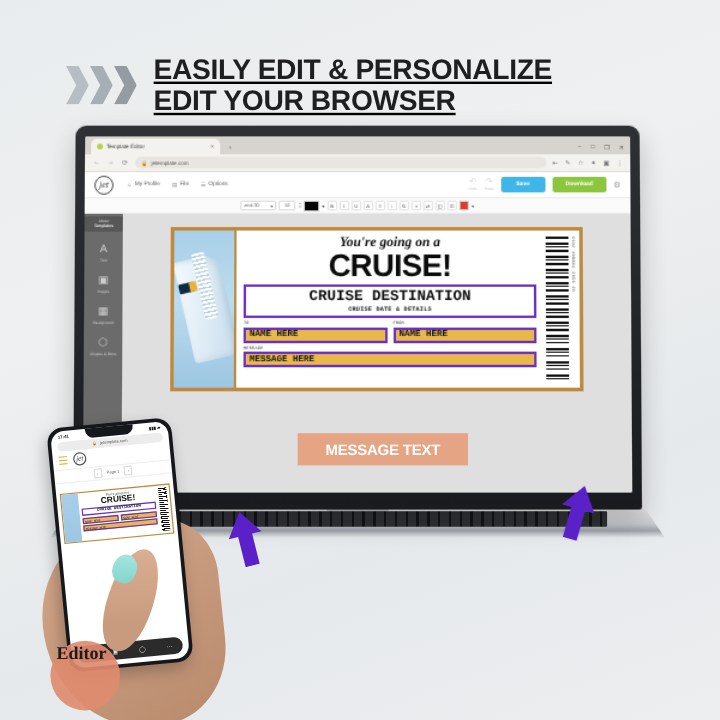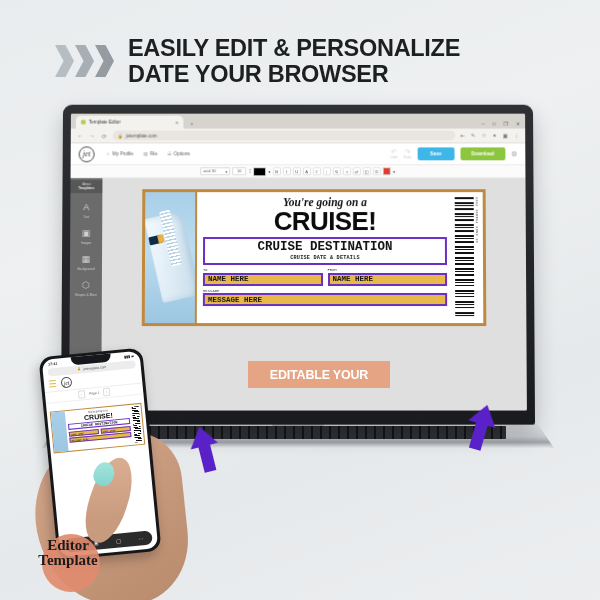--- a/index.html
+++ b/index.html
@@ -5,22 +5,22 @@
   * { box-sizing: border-box; margin: 0; padding: 0; }
   html, body { width: 600px; height: 600px; overflow: hidden; }
   body {
     font-family: "Liberation Sans", sans-serif;
     background: linear-gradient(160deg, #e9ecee 0%, #eef0f1 35%, #e6e9eb 70%, #eceef0 100%);
     position: relative;
   }
 
   
   .headline-wrap {
-    position: absolute; left: 0; top: 28px; width: 548px; height: 66px;
-    display: flex; align-items: center;
+    position: absolute; left: 0; top: 38px; width: 548px; height: 66px;
+    display: flex; align-items: center; text-decoration: underline;
   }
   .chevrons { margin-left: 55px; display: flex; gap: 1px; align-items: center; }
   .chev { width: 19px; height: 32px; position: relative; }
   .chev::before {
     content: ""; position: absolute; inset: 0;
     background: #9aa2a8;
     clip-path: polygon(0 0, 55% 0, 100% 50%, 55% 100%, 0 100%, 45% 50%);
   }
   .chev:nth-child(1)::before { background: #b7bec3; }
   .chev:nth-child(2)::before { background: #a7aeb4; }
@@ -342,21 +342,21 @@
 <body>
 
 <div class="headline-wrap">
   <div class="chevrons">
     <span class="chev"></span>
     <span class="chev"></span>
     <span class="chev"></span>
   </div>
   <div class="headline-text">
     <div>EASILY EDIT &amp; PERSONALIZE</div>
-    <div>DATE YOUR BROWSER</div>
+    <div>EDIT YOUR BROWSER</div>
   </div>
 </div>
 
 <div class="laptop">
 
   <div class="base"></div>
   <div class="keyboard"></div>
 
   <div class="lid">
     <div class="screen">
@@ -535,21 +535,21 @@
       </svg>
   </div>
   <div class="arrow arrow-right">
     <svg viewBox="0 0 30 46">
         <path d="M15 0 L29 20 L21 20 L21 46 L9 46 L9 20 L1 20 Z" fill="#5b21c9"></path>
       </svg>
   </div>
 </div>
 
 <div class="badge">
-  <span class="badge-txt">EDITABLE YOUR</span>
+  <span class="badge-txt">MESSAGE TEXT</span>
 </div>
 
 <div class="phone-wrap">
   <div class="hand"></div>
 
   <div class="phone">
     <div class="notch"></div>
     <div class="phone-screen">
 
       <div class="p-status">
@@ -609,15 +609,14 @@
   </div>
 
   <div class="thumb"></div>
   <div class="nail"></div>
 </div>
 
 <div class="watermark">
   <div class="wm-circle"></div>
   <div class="wm-text">
     <div>Editor</div>
-    <div>Template</div>
   </div>
 </div>
 
 </body></html>

